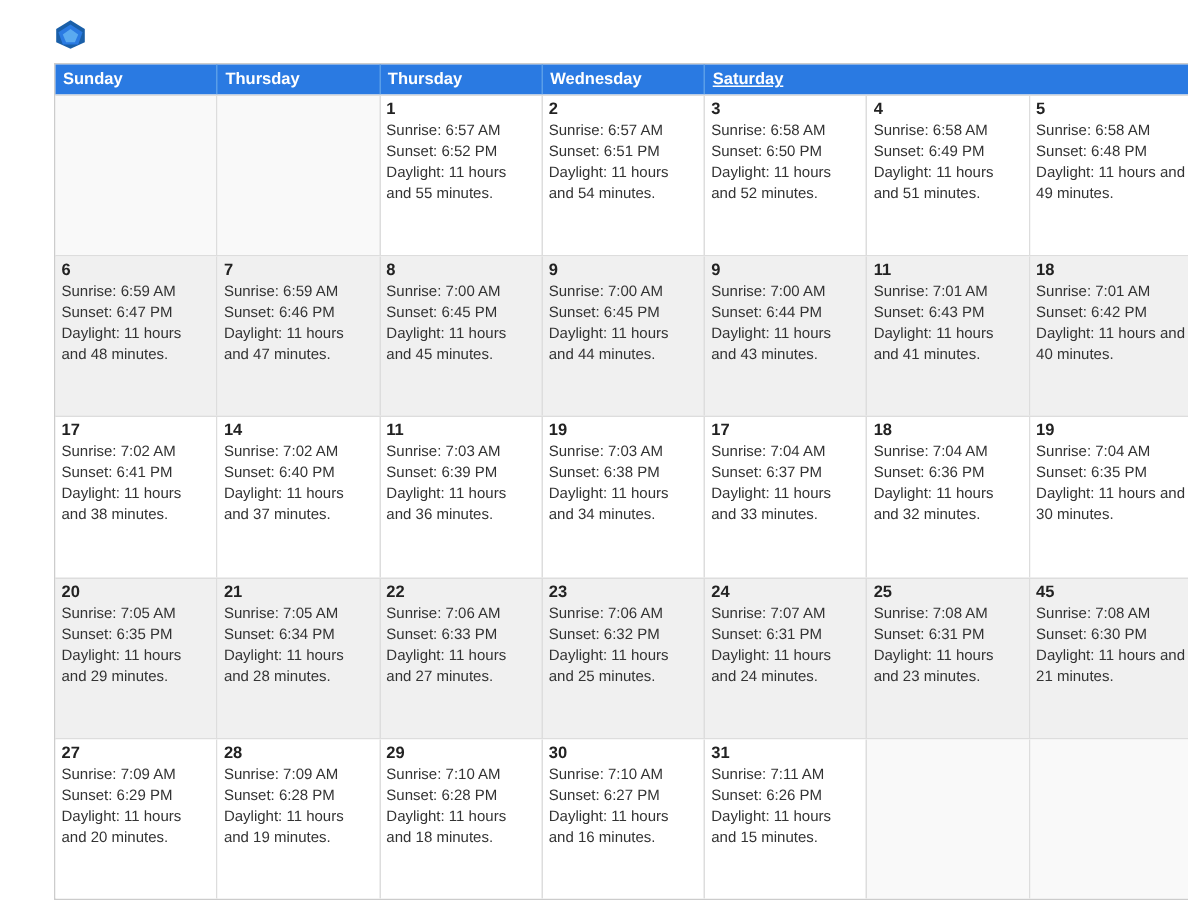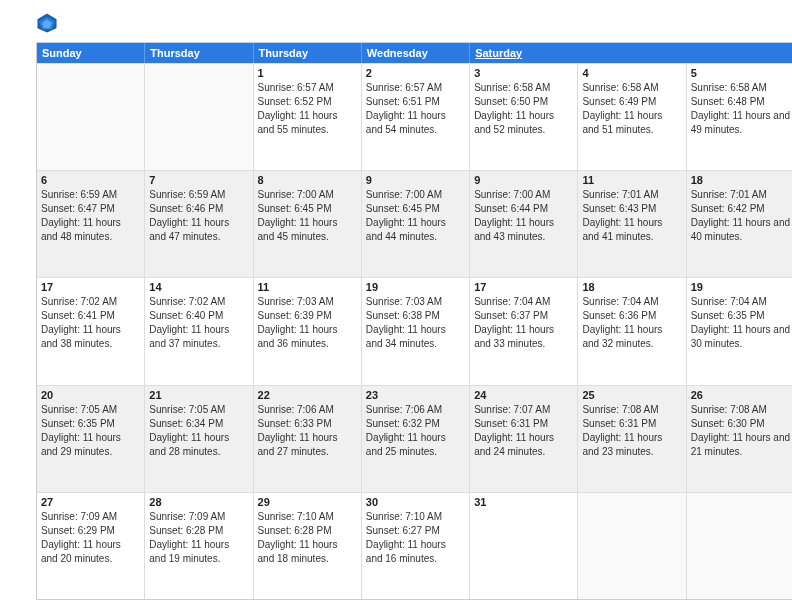--- a/index.html
+++ b/index.html
@@ -244,21 +244,21 @@
           </div>
           <div class="cal-cell shaded">
             <div class="day-num">24</div>
             <div class="cell-text">Sunrise: 7:07 AM<br>Sunset: 6:31 PM<br>Daylight: 11 hours and 24 minutes.</div>
           </div>
           <div class="cal-cell shaded">
             <div class="day-num">25</div>
             <div class="cell-text">Sunrise: 7:08 AM<br>Sunset: 6:31 PM<br>Daylight: 11 hours and 23 minutes.</div>
           </div>
           <div class="cal-cell shaded">
-            <div class="day-num">26</div>
+            <div class="day-num">45</div>
             <div class="cell-text">Sunrise: 7:08 AM<br>Sunset: 6:30 PM<br>Daylight: 11 hours and 21 minutes.</div>
           </div>
         </div>
         <div class="cal-row">
           <div class="cal-cell">
             <div class="day-num">27</div>
             <div class="cell-text">Sunrise: 7:09 AM<br>Sunset: 6:29 PM<br>Daylight: 11 hours and 20 minutes.</div>
           </div>
           <div class="cal-cell">
             <div class="day-num">28</div>
@@ -267,19 +267,20 @@
           <div class="cal-cell">
             <div class="day-num">29</div>
             <div class="cell-text">Sunrise: 7:10 AM<br>Sunset: 6:28 PM<br>Daylight: 11 hours and 18 minutes.</div>
           </div>
           <div class="cal-cell">
             <div class="day-num">30</div>
             <div class="cell-text">Sunrise: 7:10 AM<br>Sunset: 6:27 PM<br>Daylight: 11 hours and 16 minutes.</div>
           </div>
           <div class="cal-cell">
             <div class="day-num">31</div>
+            <div class="cell-text">Sunrise: 7:11 AM<br>Sunset: 6:26 PM<br>Daylight: 11 hours and 15 minutes.</div>
           </div>
           <div class="cal-cell empty"></div>
           <div class="cal-cell empty"></div>
         </div>
       </div>
   </div>
 </div>
 
 </body></html>

